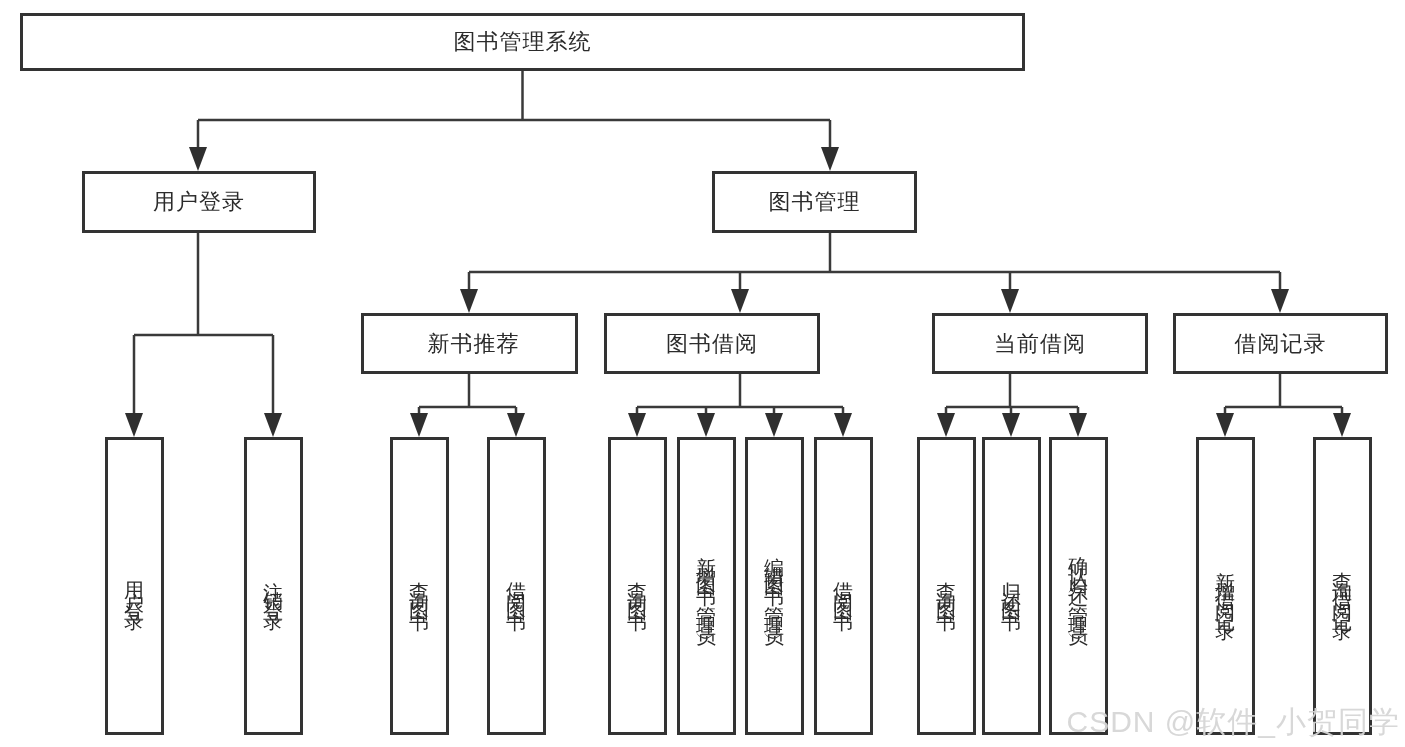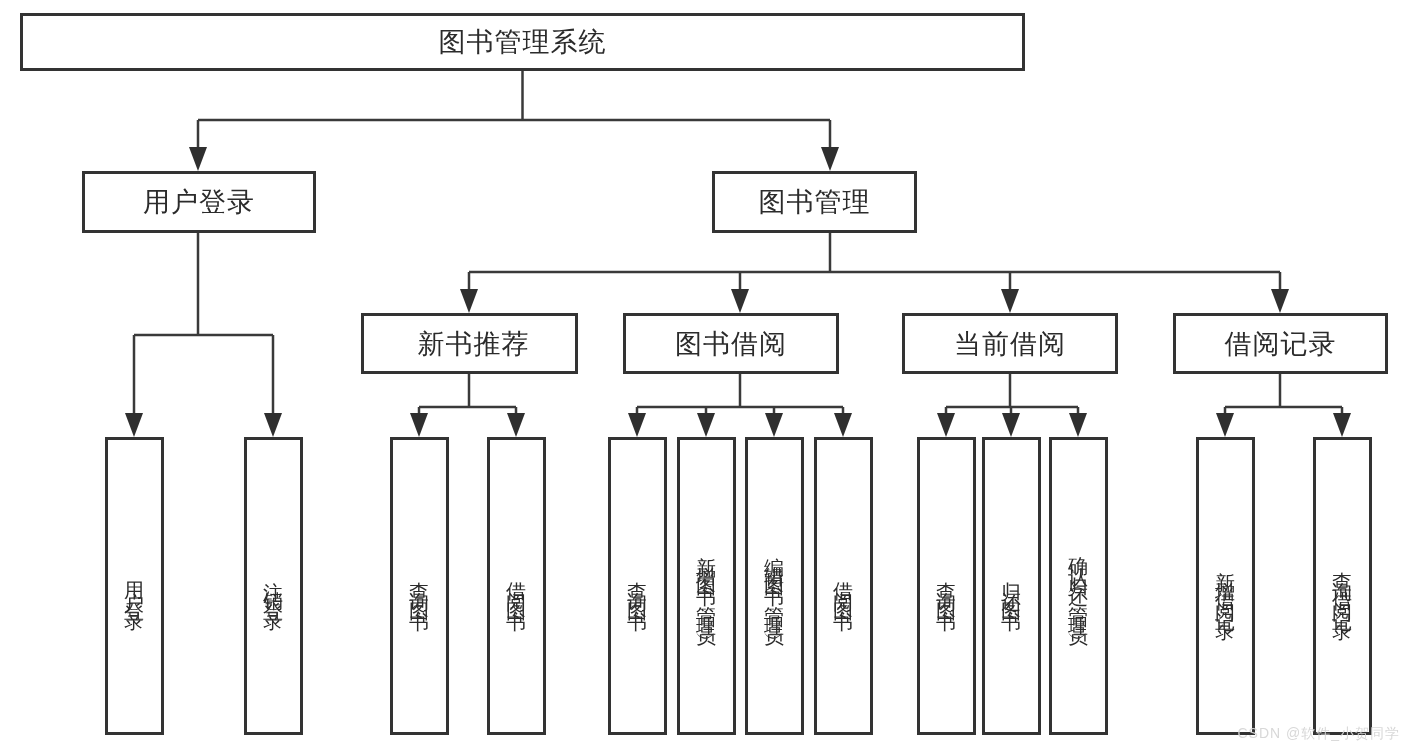--- a/index.html
+++ b/index.html
@@ -9,33 +9,33 @@
     font-family:"Liberation Sans","DejaVu Sans",sans-serif;
   }
   #canvas{position:absolute;left:0;top:0;width:1405px;height:747px;}
   #wires{position:absolute;left:0;top:0;z-index:1;}
   .box{
     position:absolute;box-sizing:border-box;
     border:3px solid #333333;background:#ffffff;
     display:flex;align-items:center;justify-content:center;
     z-index:2;color:#2b2b2b;
   }
-  .hlabel{font-size:27px;letter-spacing:1px;white-space:nowrap;}
+  .hlabel{font-size:22px;letter-spacing:1px;white-space:nowrap;}
   .root{left:20px;top:13px;width:1005px;height:58px;}
   .lvl2{top:171px;height:62px;}
   .lvl3{top:313px;height:61px;}
   .leaf{top:437px;height:298px;width:59px;}
   .vlabel{
     writing-mode:vertical-rl;text-orientation:mixed;
     font-size:20px;letter-spacing:10px;line-height:1;
     white-space:nowrap;
   }
   .watermark{
     position:absolute;right:5px;bottom:4px;z-index:10;
-    font-size:14px;color:#d6d6d6;opacity:.95;
+    font-size:30px;color:#d6d6d6;opacity:.95;
     white-space:nowrap;letter-spacing:1px;
   }
   svg line{stroke:#3a3a3a;stroke-width:2.5;}
   svg polygon{fill:#2f2f2f;}
 </style>
 </head>
 <body>
 
 <div id="canvas">
 
@@ -108,24 +108,24 @@
   <div class="box lvl2" style="left:82px;width:234px;">
     <span class="hlabel">用户登录</span>
   </div>
   <div class="box lvl2" style="left:712px;width:205px;">
     <span class="hlabel">图书管理</span>
   </div>
 
   <div class="box lvl3" style="left:361px;width:217px;padding-left:8px;">
     <span class="hlabel">新书推荐</span>
   </div>
-  <div class="box lvl3" style="left:623px;width:216px;">
+  <div class="box lvl3" style="left:604px;width:216px;">
     <span class="hlabel">图书借阅</span>
   </div>
-  <div class="box lvl3" style="left:902px;width:216px;">
+  <div class="box lvl3" style="left:932px;width:216px;">
     <span class="hlabel">当前借阅</span>
   </div>
   <div class="box lvl3" style="left:1173px;width:215px;justify-content:center;">
     <span class="hlabel">借阅记录</span>
   </div>
 
   <div class="box leaf" style="left:105px;">
     <span class="vlabel">用户登录</span>
   </div>
   <div class="box leaf" style="left:244px;">

